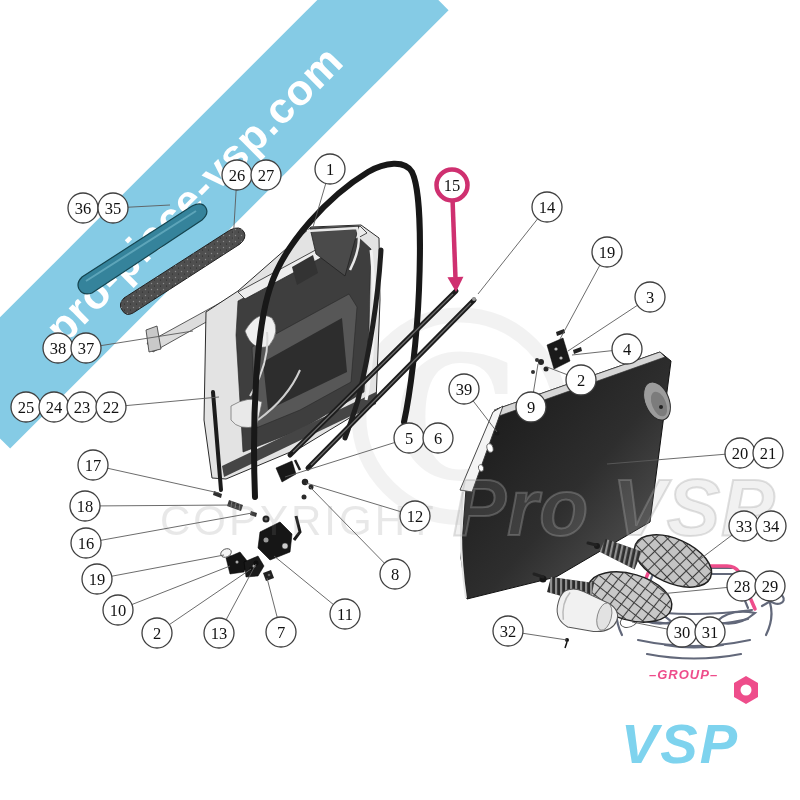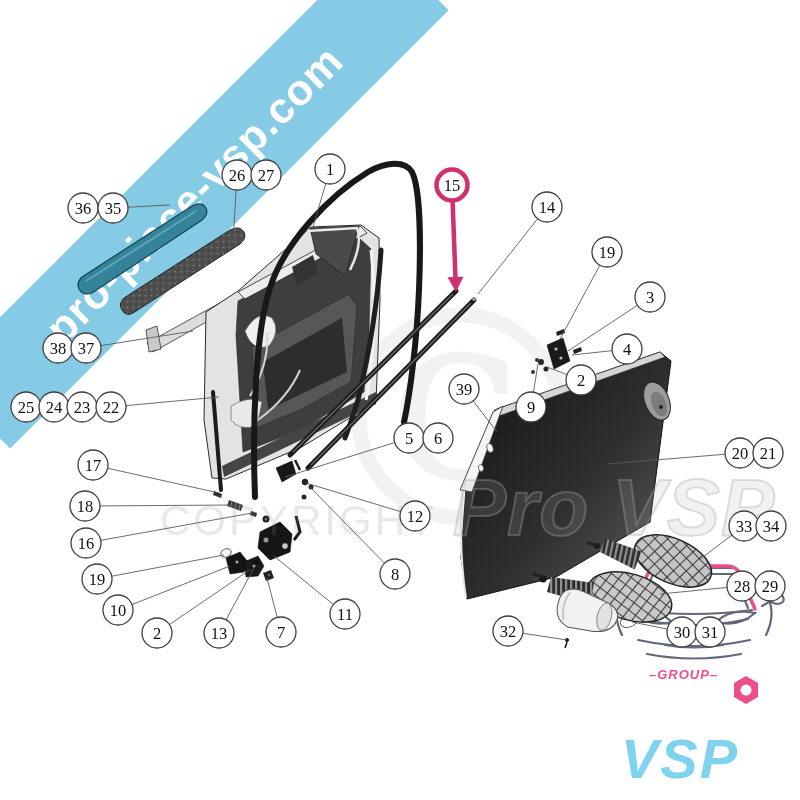--- a/index.html
+++ b/index.html
@@ -22,21 +22,21 @@
   svg.art{position:absolute;left:0;top:0;z-index:2;}
   svg.callouts{position:absolute;left:0;top:0;z-index:4;}
 
   
   .logo{position:absolute;left:595px;top:555px;width:205px;height:245px;z-index:1;}
   .logo-car{position:absolute;left:0;top:0;}
   .logo-group{position:absolute;left:54px;top:112px;width:120px;text-align:left;
               font-size:13px;font-weight:bold;font-style:italic;letter-spacing:1px;}
   .logo-pro{position:absolute;left:30px;top:116px;font-size:64px;font-weight:bold;
             font-style:italic;line-height:1;}
-  .logo-vsp{position:absolute;left:26px;top:176px;font-size:56px;font-weight:bold;
+  .logo-vsp{position:absolute;left:26px;top:161px;font-size:56px;font-weight:bold;
             font-style:italic;line-height:1;letter-spacing:2px;}
 </style>
 </head>
 <body>
 
 <div class="stage">
 
   <div class="banner" id="banner" style="background: rgb(133, 203, 229);">
     <span>pro-piece-vsp.com</span>
   </div>

